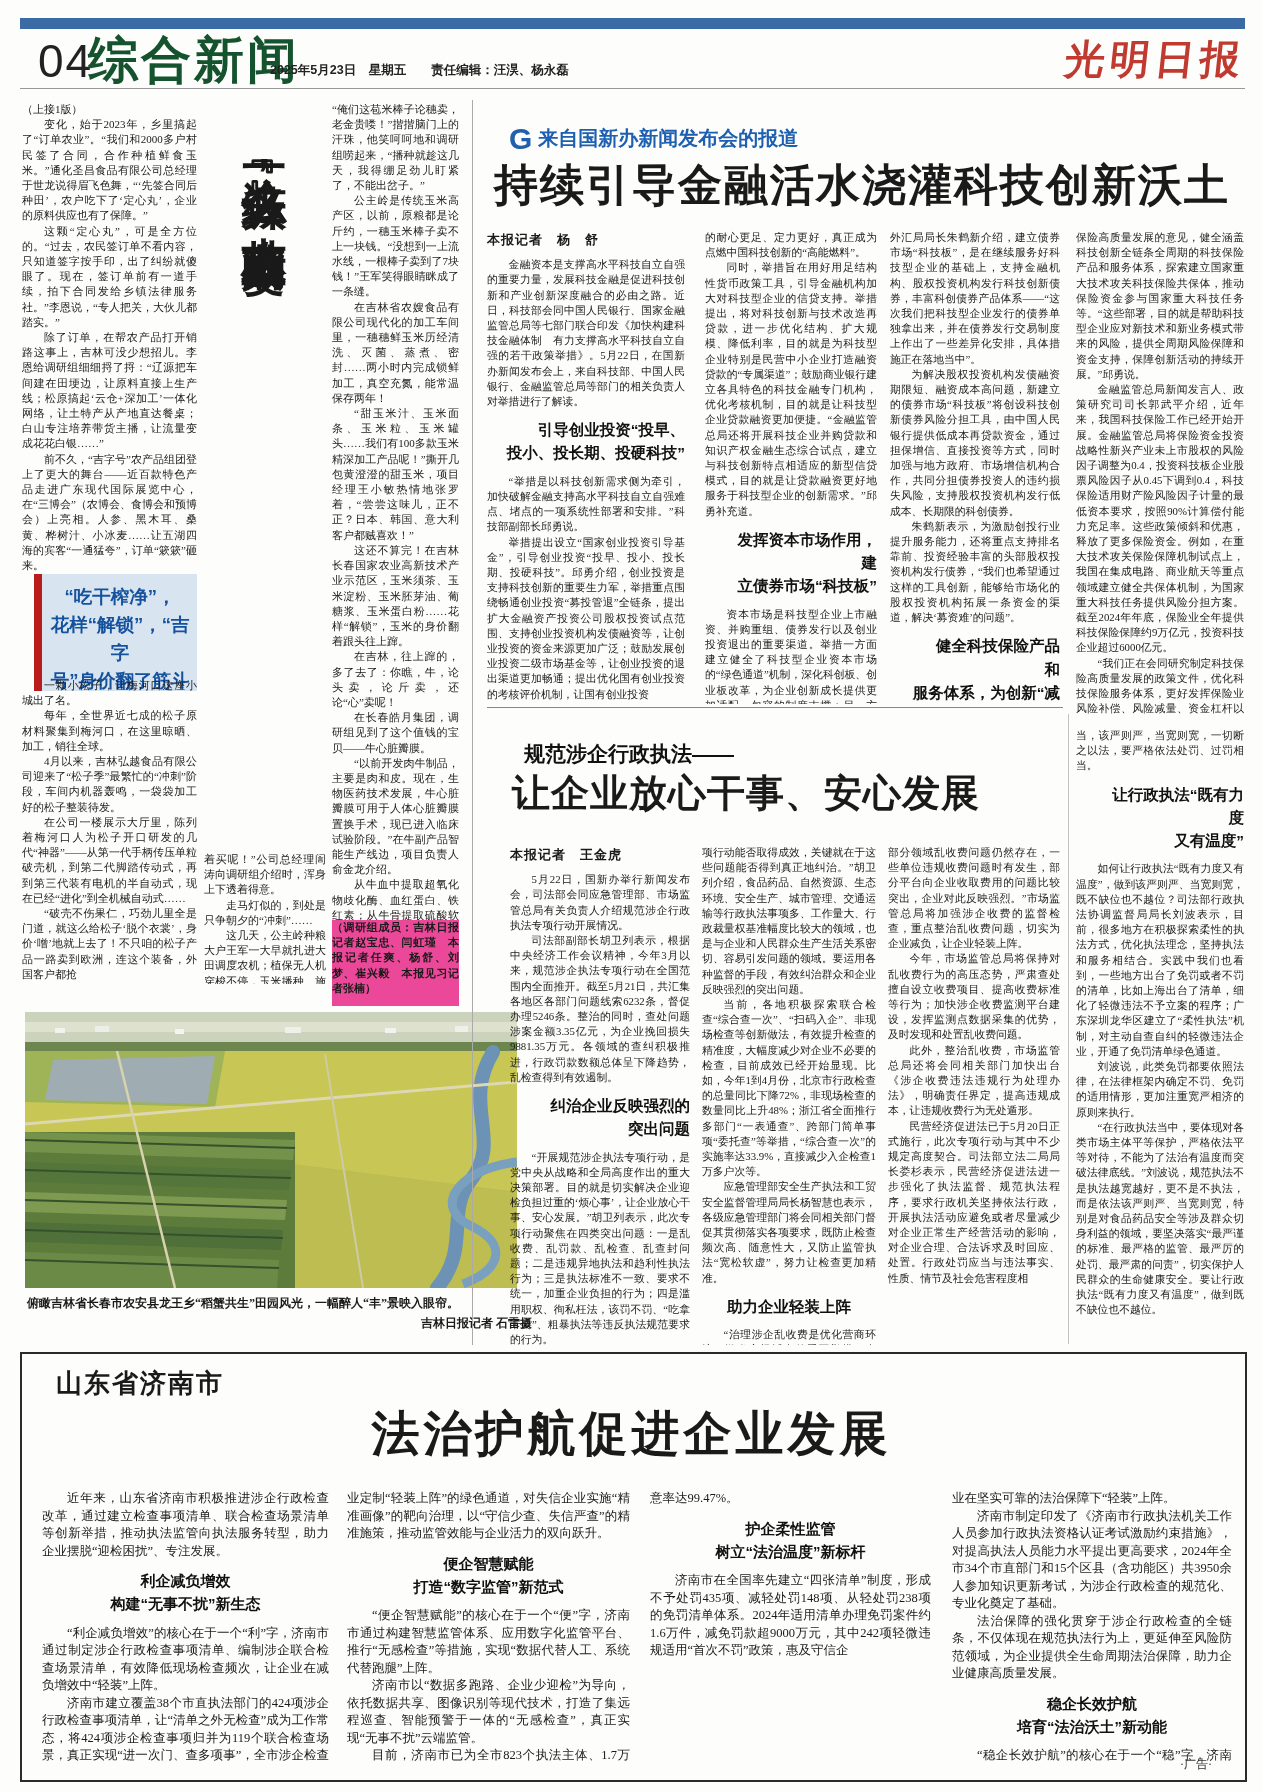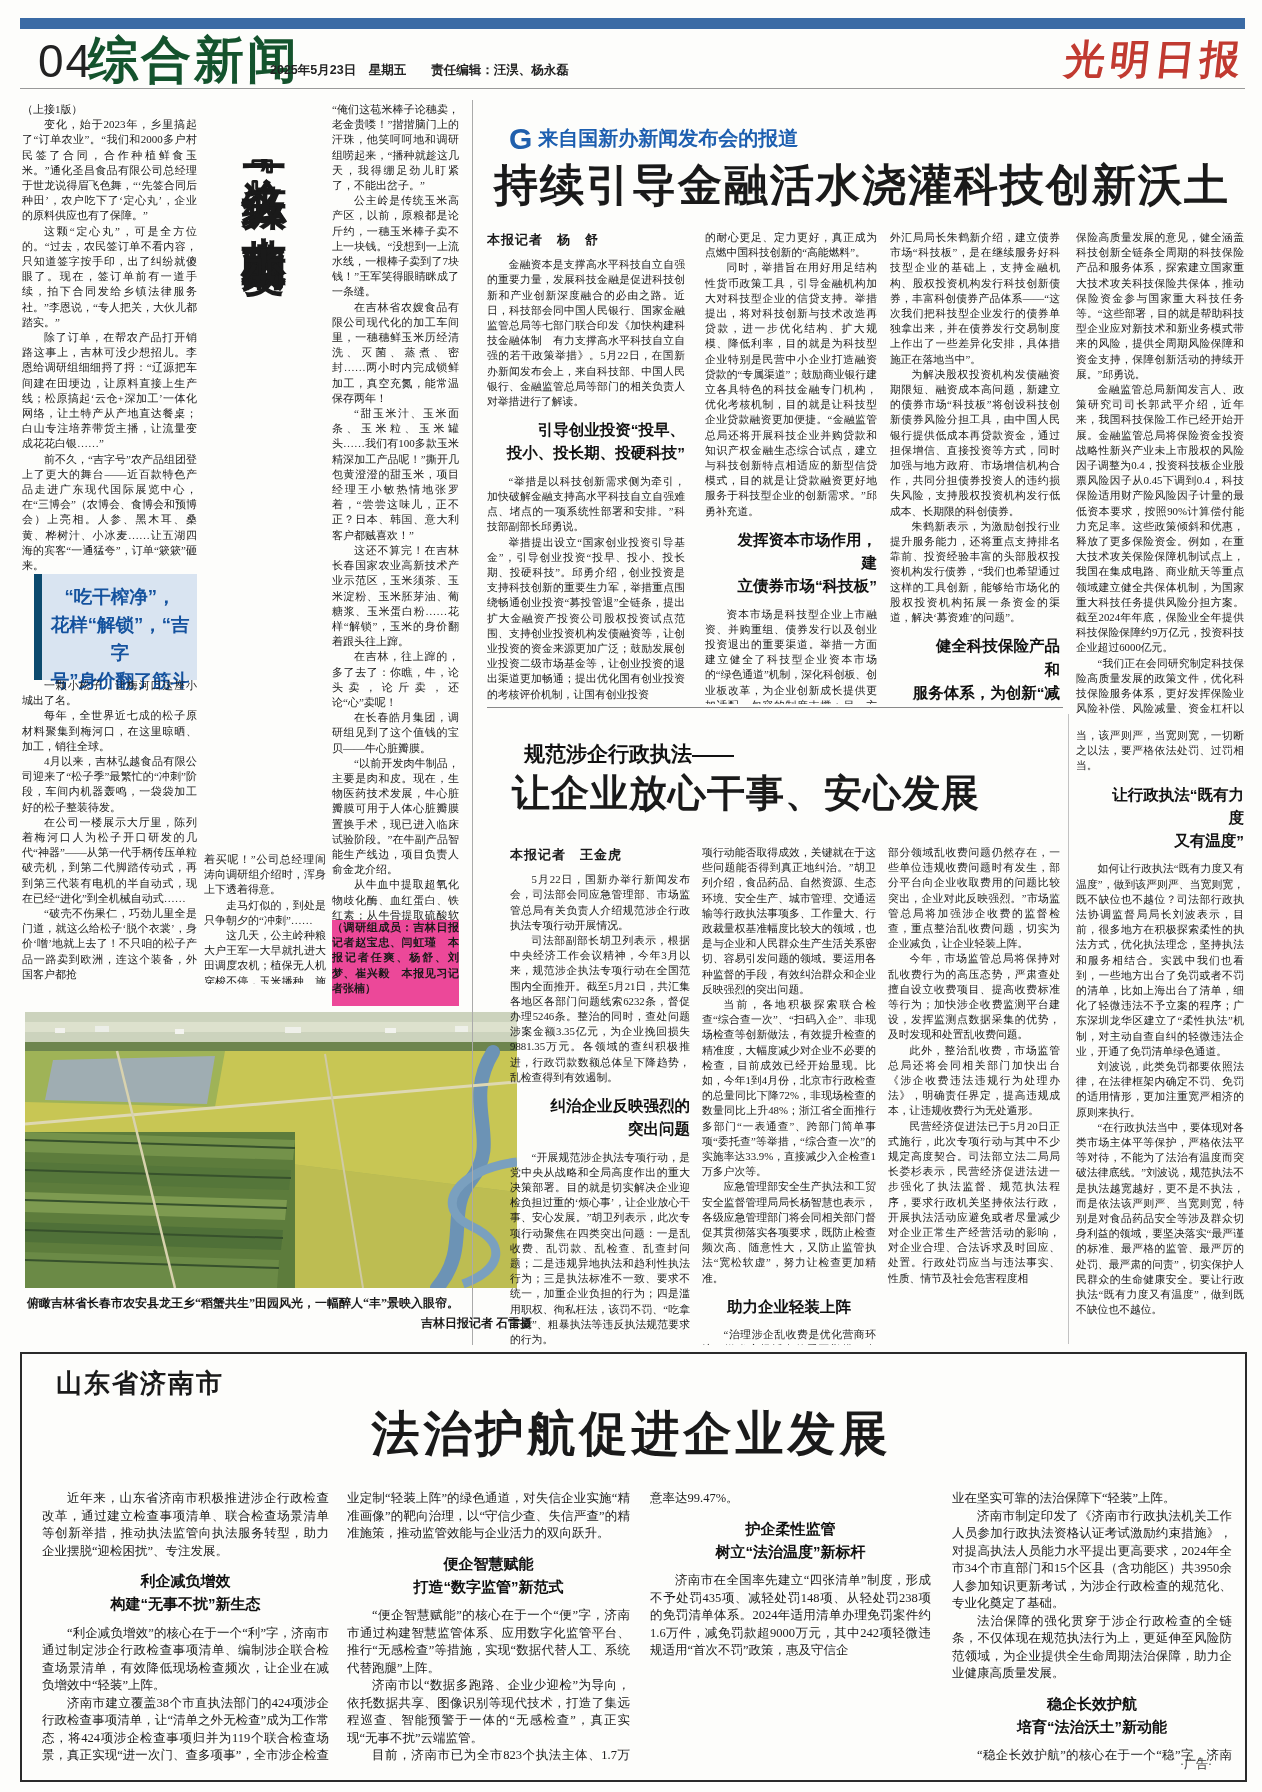--- a/index.html
+++ b/index.html
@@ -27,22 +27,22 @@
            line-height:1.5;margin:9px 0;text-indent:2em;white-space:pre-line;text-align:right;color:#111;}
   .hc{text-align:center;text-indent:0;}
   .adhead{font-family:"Liberation Sans","DejaVu Sans",sans-serif;font-weight:bold;font-size:15px;
           line-height:1.55;margin:9px 0;text-align:center;white-space:pre-line;color:#111;text-indent:0;}
   .byline{font-weight:bold;font-size:13px;margin:2px 0 10px 0;text-indent:0;letter-spacing:1px;}
   .boxline{text-align:center;font-weight:bold;color:#14529e;font-size:18.5px;line-height:28px;
            font-family:"Liberation Sans","DejaVu Sans",sans-serif;}
   
   #vhead{left:214px;top:140px;height:716px;width:100px;writing-mode:vertical-rl;text-orientation:upright;
          font-size:45px;font-weight:900;letter-spacing:2px;line-height:100px;text-align:justify;}
-  #bluebox{left:34px;top:574px;width:150px;height:90px;background:#d9e4f1;border-left:8px solid #0c4a6e;
-           padding:9px 2px 7px 3px;}
+  #bluebox{left:34px;top:574px;width:150px;height:90px;background:#d9e4f1;border-left:8px solid #b91c1c;
+           padding:9px 2px 18px 3px;}
   
   .kicker{font-family:"Liberation Sans","DejaVu Sans",sans-serif;font-weight:bold;color:#111;margin-left:12px;}
   #fin-kicker{left:497px;top:122px;font-size:20px;color:#1d5fb0;}
   .gicon{display:inline-block;color:#2160ac;font-weight:900;font-size:30px;vertical-align:-4px;
          margin-right:6px;font-family:"Liberation Sans",sans-serif;}
   #fin-headline{left:494px;top:156px;width:752px;font-size:44px;font-weight:900;letter-spacing:2px;}
   #enf-kicker{left:512px;top:740px;font-size:21px;}
   #enf-headline{left:512px;top:768px;width:560px;font-size:38px;font-weight:900;letter-spacing:1px;}
   
   #photo{left:25px;top:1012px;width:492px;height:276px;background:#9db04d;}

